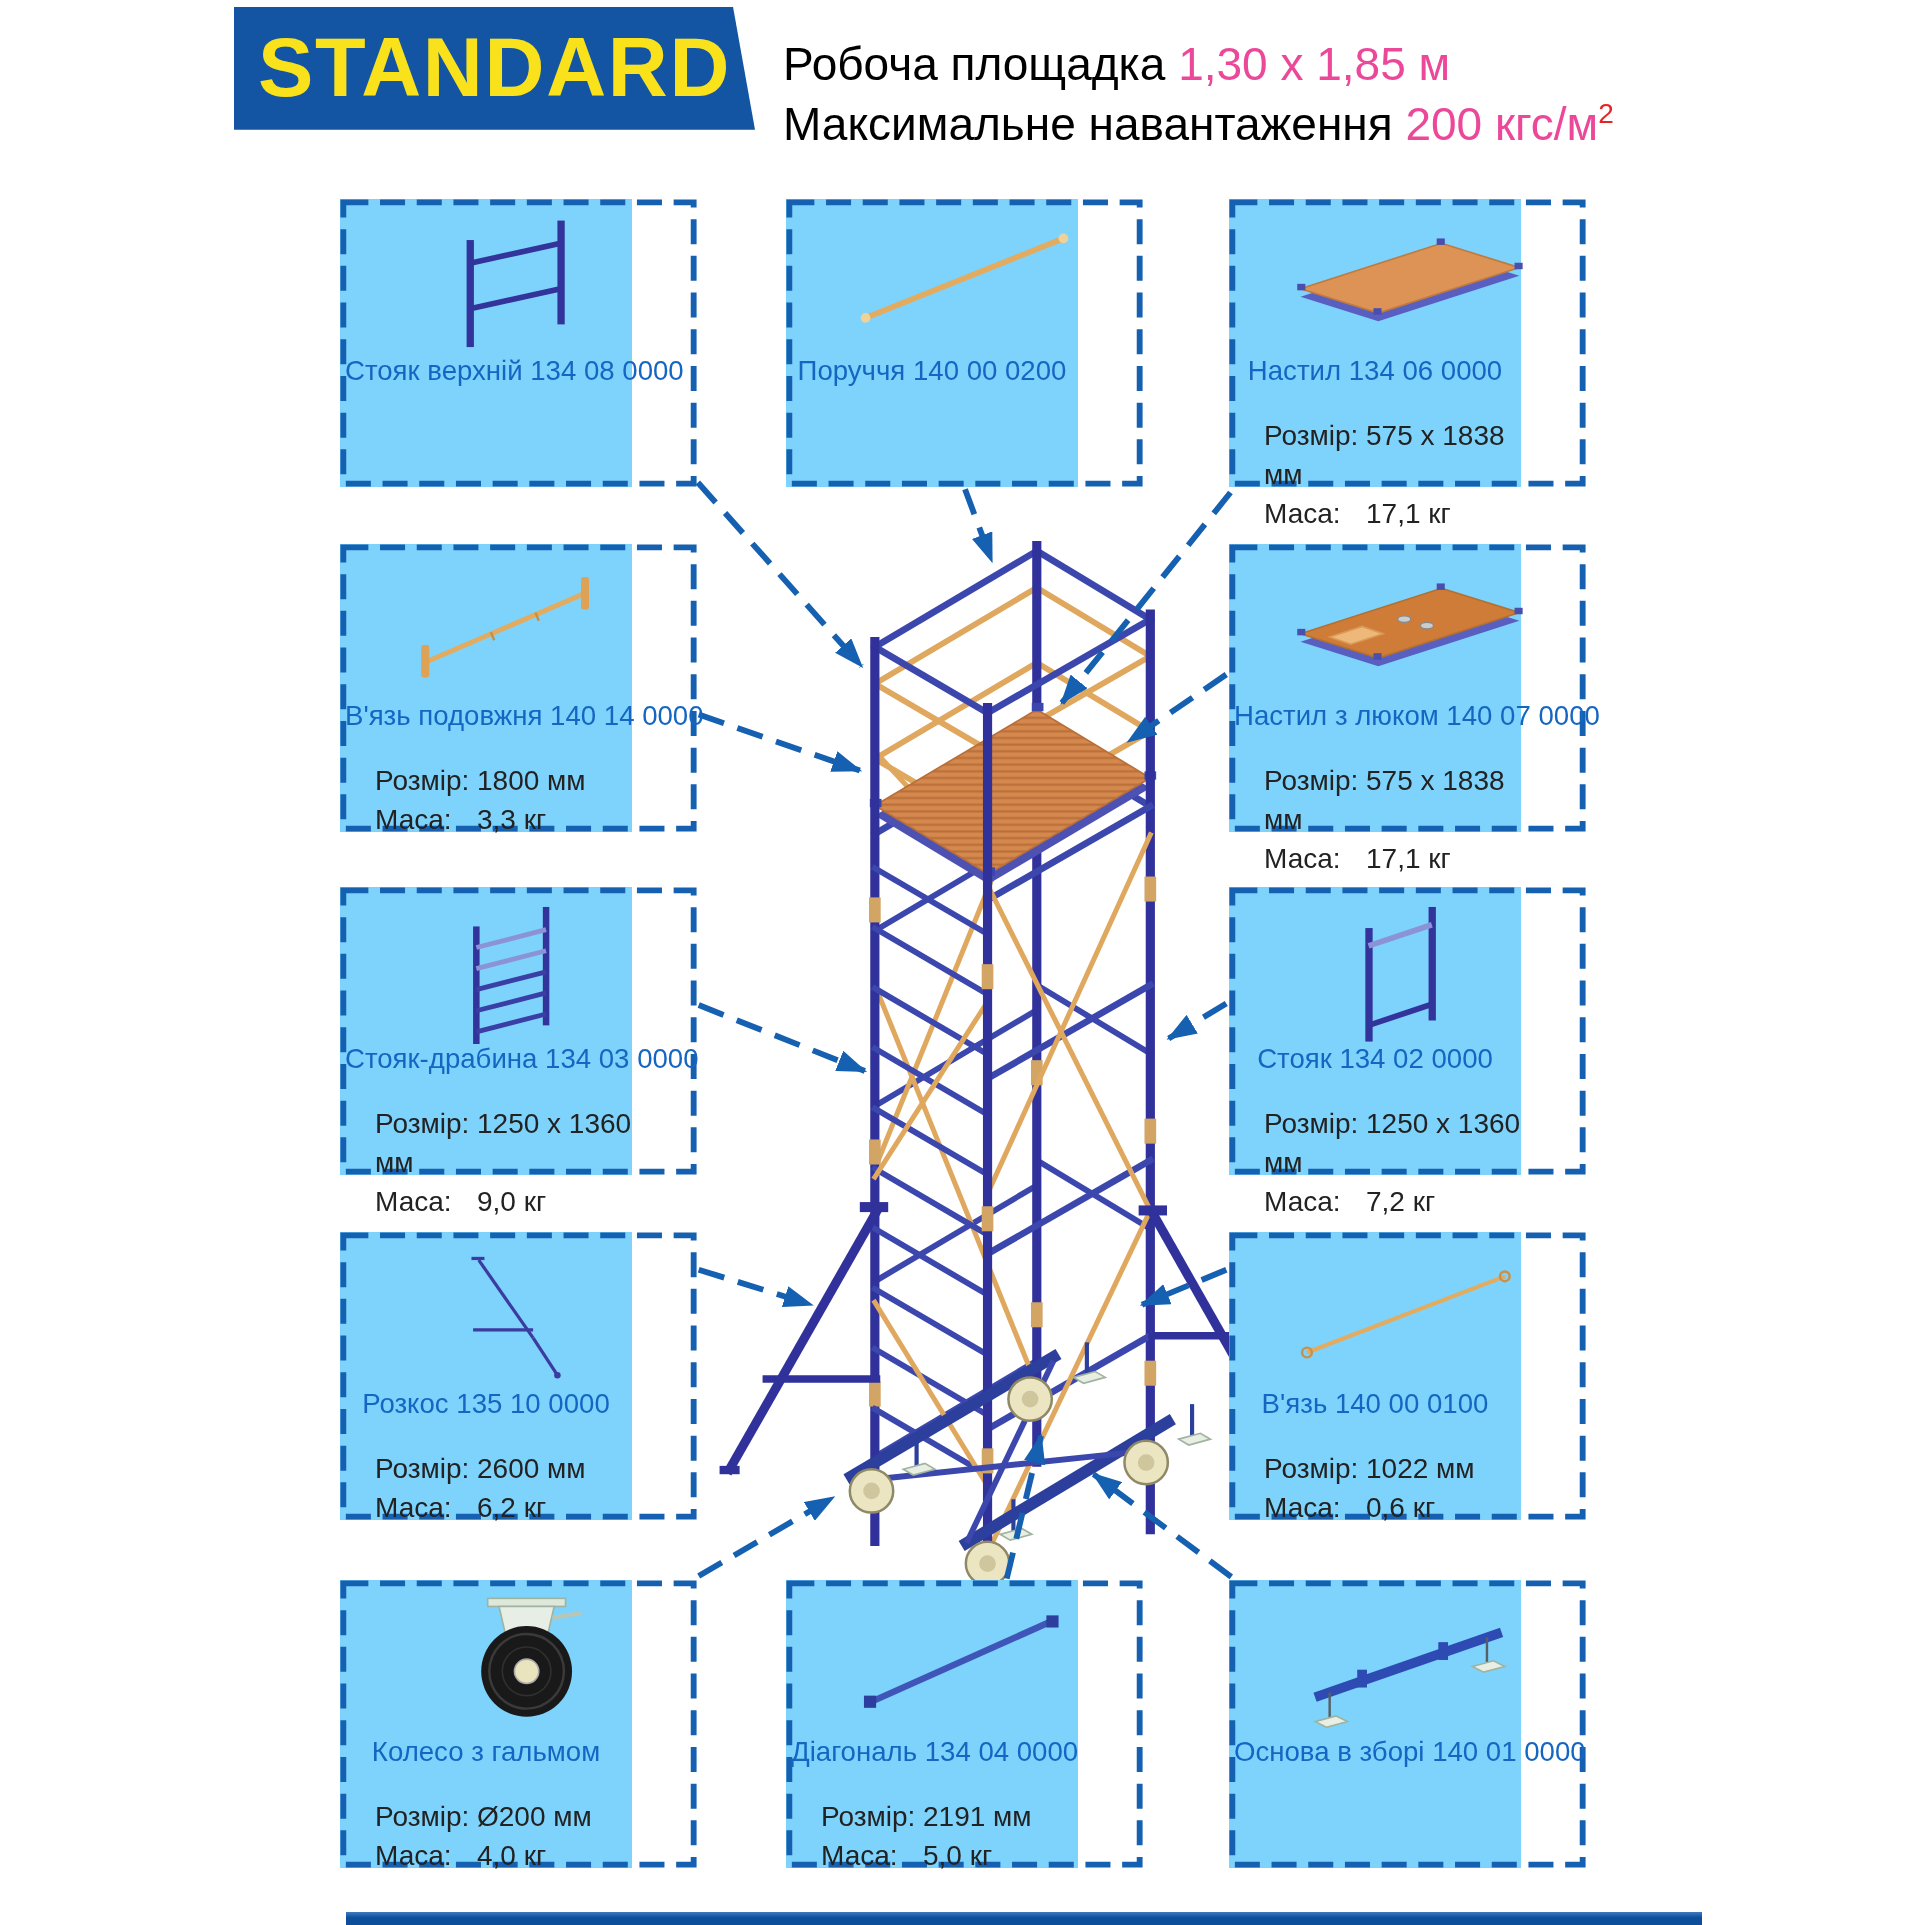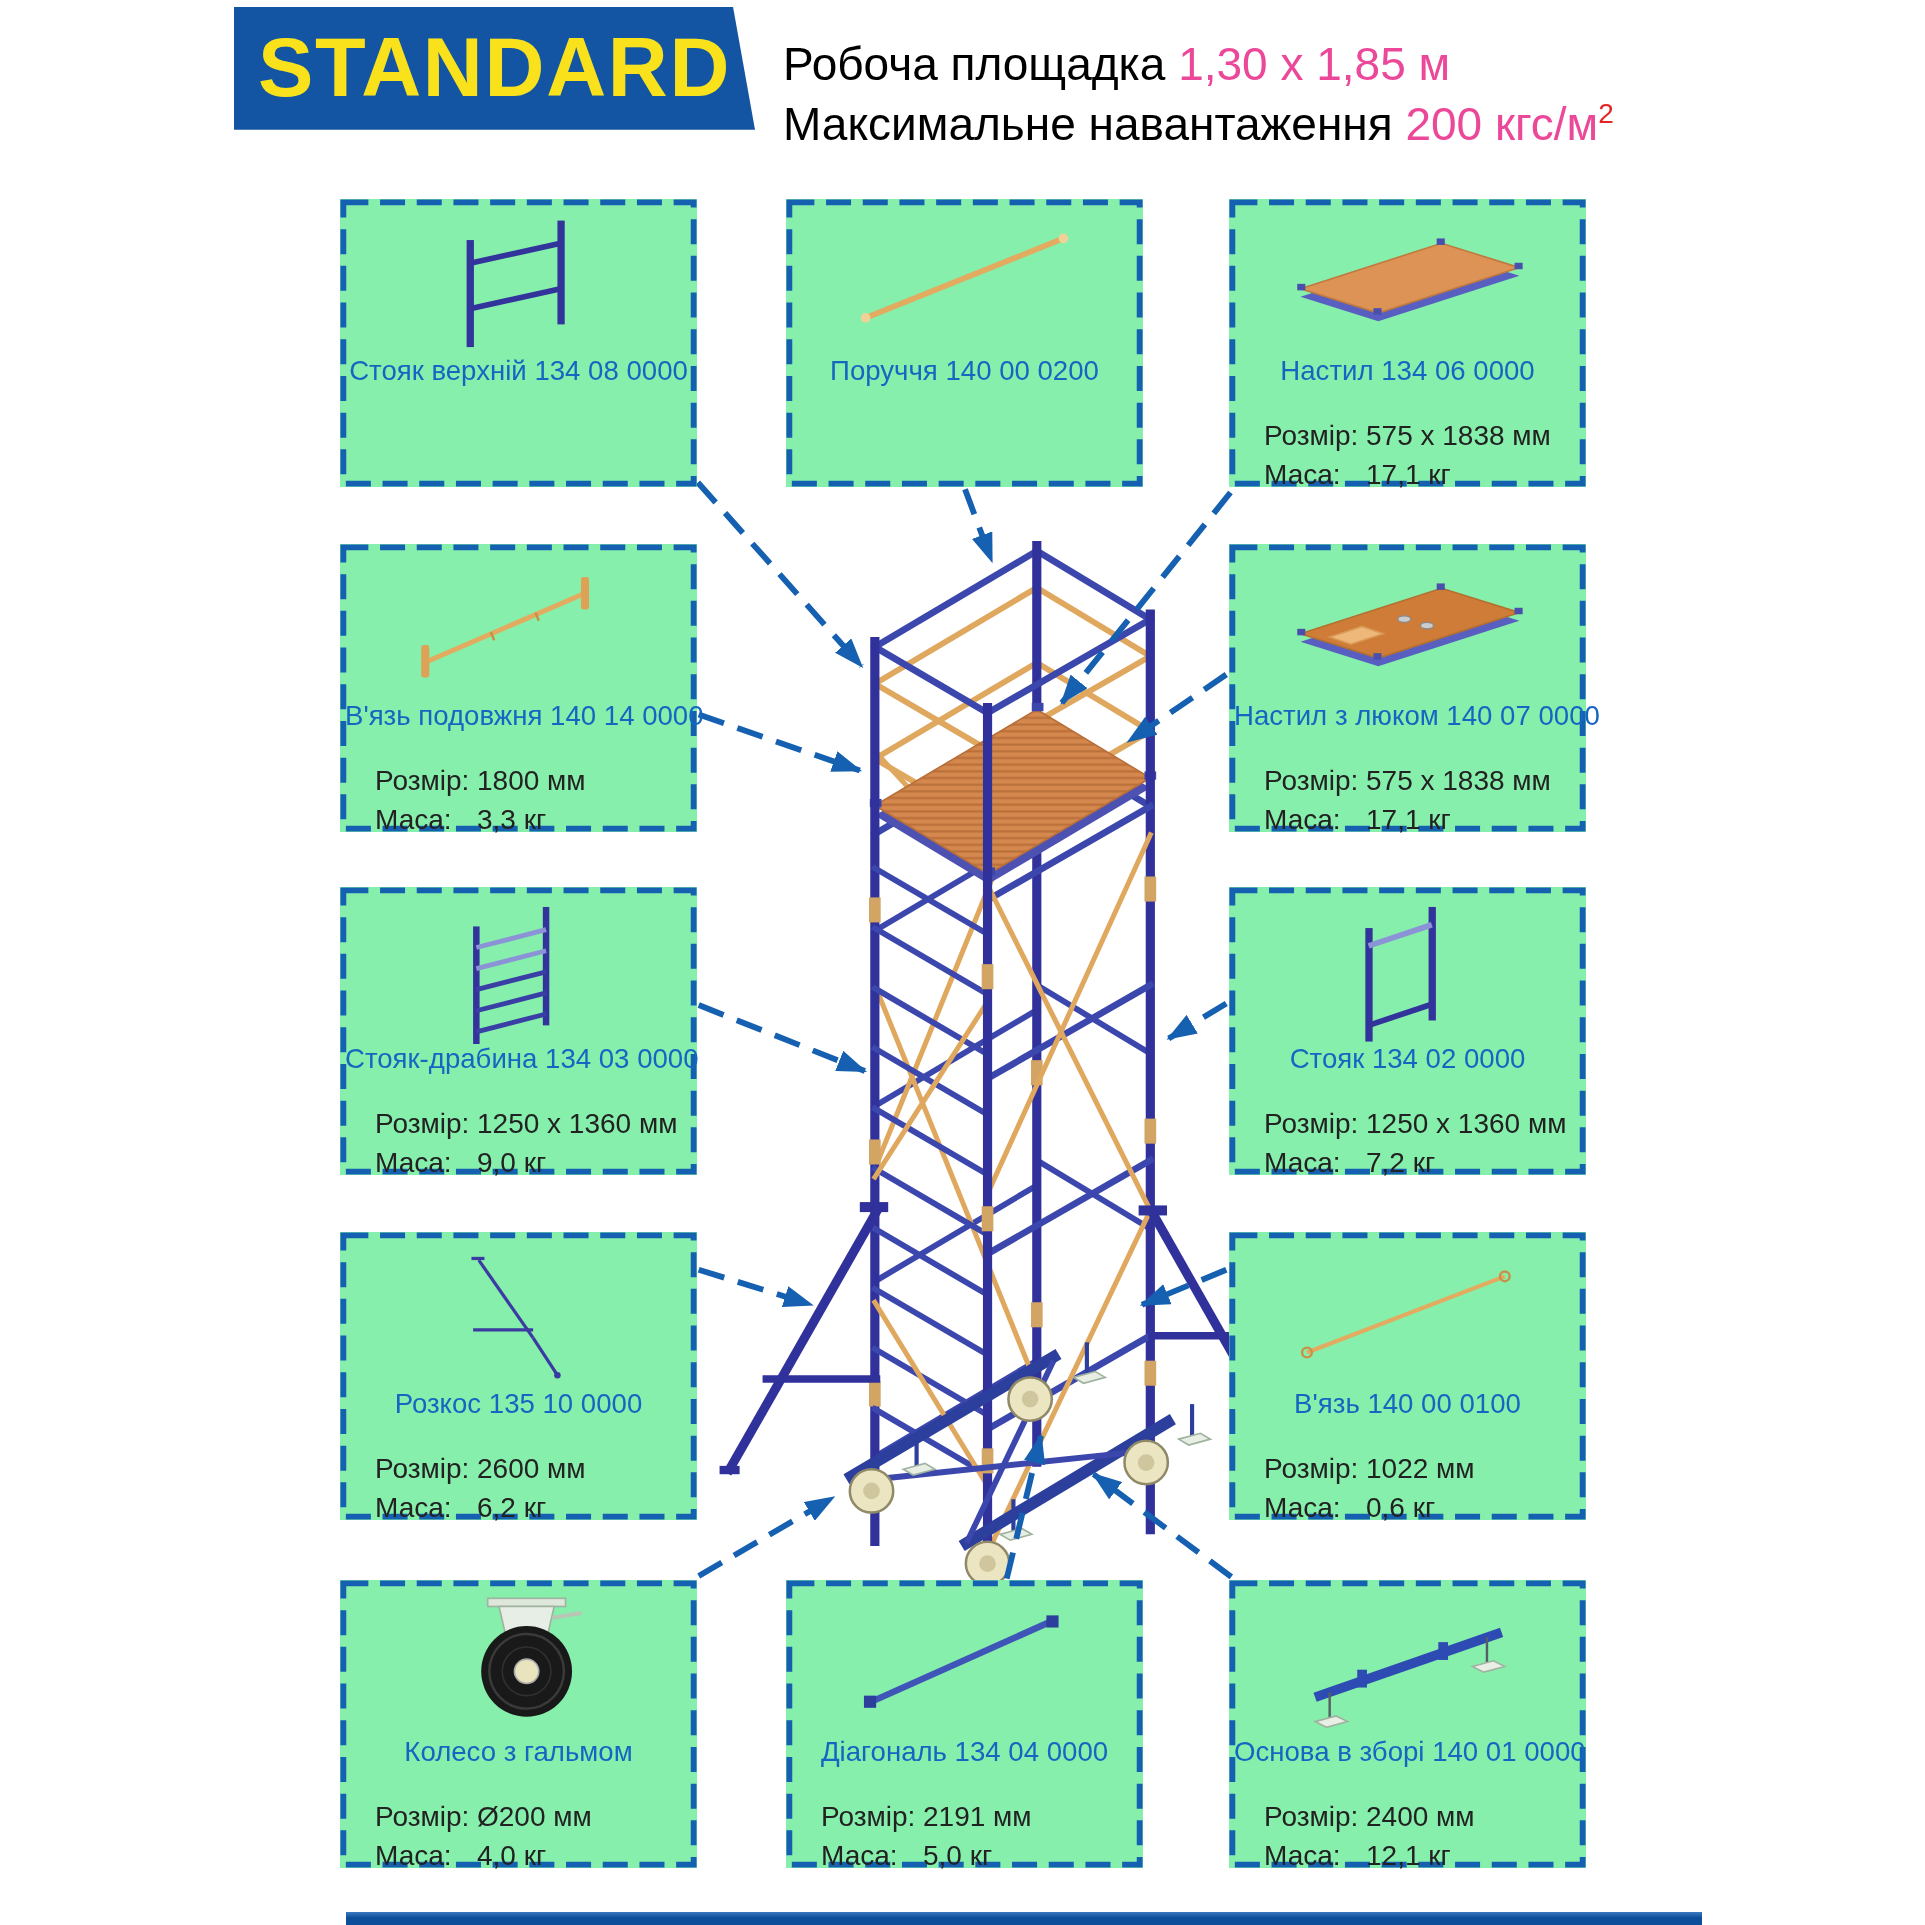--- a/index.html
+++ b/index.html
@@ -10,21 +10,21 @@
          clip-path:polygon(0 0,calc(100% - 22px) 0,100% 100%,0 100%);
          display:flex;align-items:center;justify-content:center}
   .brand-text{font-size:83px;font-weight:bold;color:#f9e21c;letter-spacing:1.7px}
   .hline{position:absolute;left:783px;font-size:46px;white-space:nowrap}
   .hline1{top:37px}
   .hline2{top:97px}
   .hblue{color:#000000}
   .hred{color:#ec4899}
   .hsup{font-size:28px;position:relative;top:-16.7px;color:#e32526}
   
-  .card{position:absolute;width:357px;height:288px;background:#86efac}
+  .card{position:absolute;width:292px;height:288px;background:#7dd3fc}
   .cborder{position:absolute;left:0;top:0;pointer-events:none}
   .cimg{position:absolute;left:0;top:6.7px;width:357px;height:150px}
   .ctitle{position:absolute;top:156px;left:5px;right:5px;text-align:center;
           font-size:27.6px;color:#1566c2;white-space:nowrap}
   .cspecs{position:absolute;top:217px;left:35px;font-size:28px;line-height:39px;color:#222222}
   .slabel{display:inline-block;width:102px}
   
   .overlay{position:absolute;left:0;top:0;width:1925px;height:1925px;pointer-events:none}
   
   .bar{position:absolute;left:346px;top:1912px;width:1356px;height:12.5px;
@@ -401,20 +401,16 @@
   <svg class="cimg" viewBox="0 0 428 185">
     <line x1="100" y1="136" x2="330" y2="56" stroke="#2e4bb4" stroke-width="12"></line>
     <rect x="152" y="102" width="12" height="22" fill="#2e4bb4"></rect>
     <rect x="252" y="68" width="12" height="22" fill="#2e4bb4"></rect>
     <line x1="118" y1="130" x2="118" y2="168" stroke="#556066" stroke-width="3"></line>
     <polygon points="100,166 126,159 140,166 114,173" fill="#e9efe5" stroke="#9fb3a0" stroke-width="2"></polygon>
     <line x1="312" y1="62" x2="312" y2="100" stroke="#556066" stroke-width="3"></line>
     <polygon points="294,98 320,91 334,98 308,105" fill="#e9efe5" stroke="#9fb3a0" stroke-width="2"></polygon>
   </svg>
   <div class="ctitle">Основа в зборі 140 01 0000</div>
-  <div class="cspecs">
-    <div><span class="slabel">Розмір:</span><span>2400 мм</span></div>
-    <div><span class="slabel">Маса:</span><span>12,1 кг</span></div>
-  </div>
 </div>
 
 <div class="bar"></div>
 
 
 </body></html>

